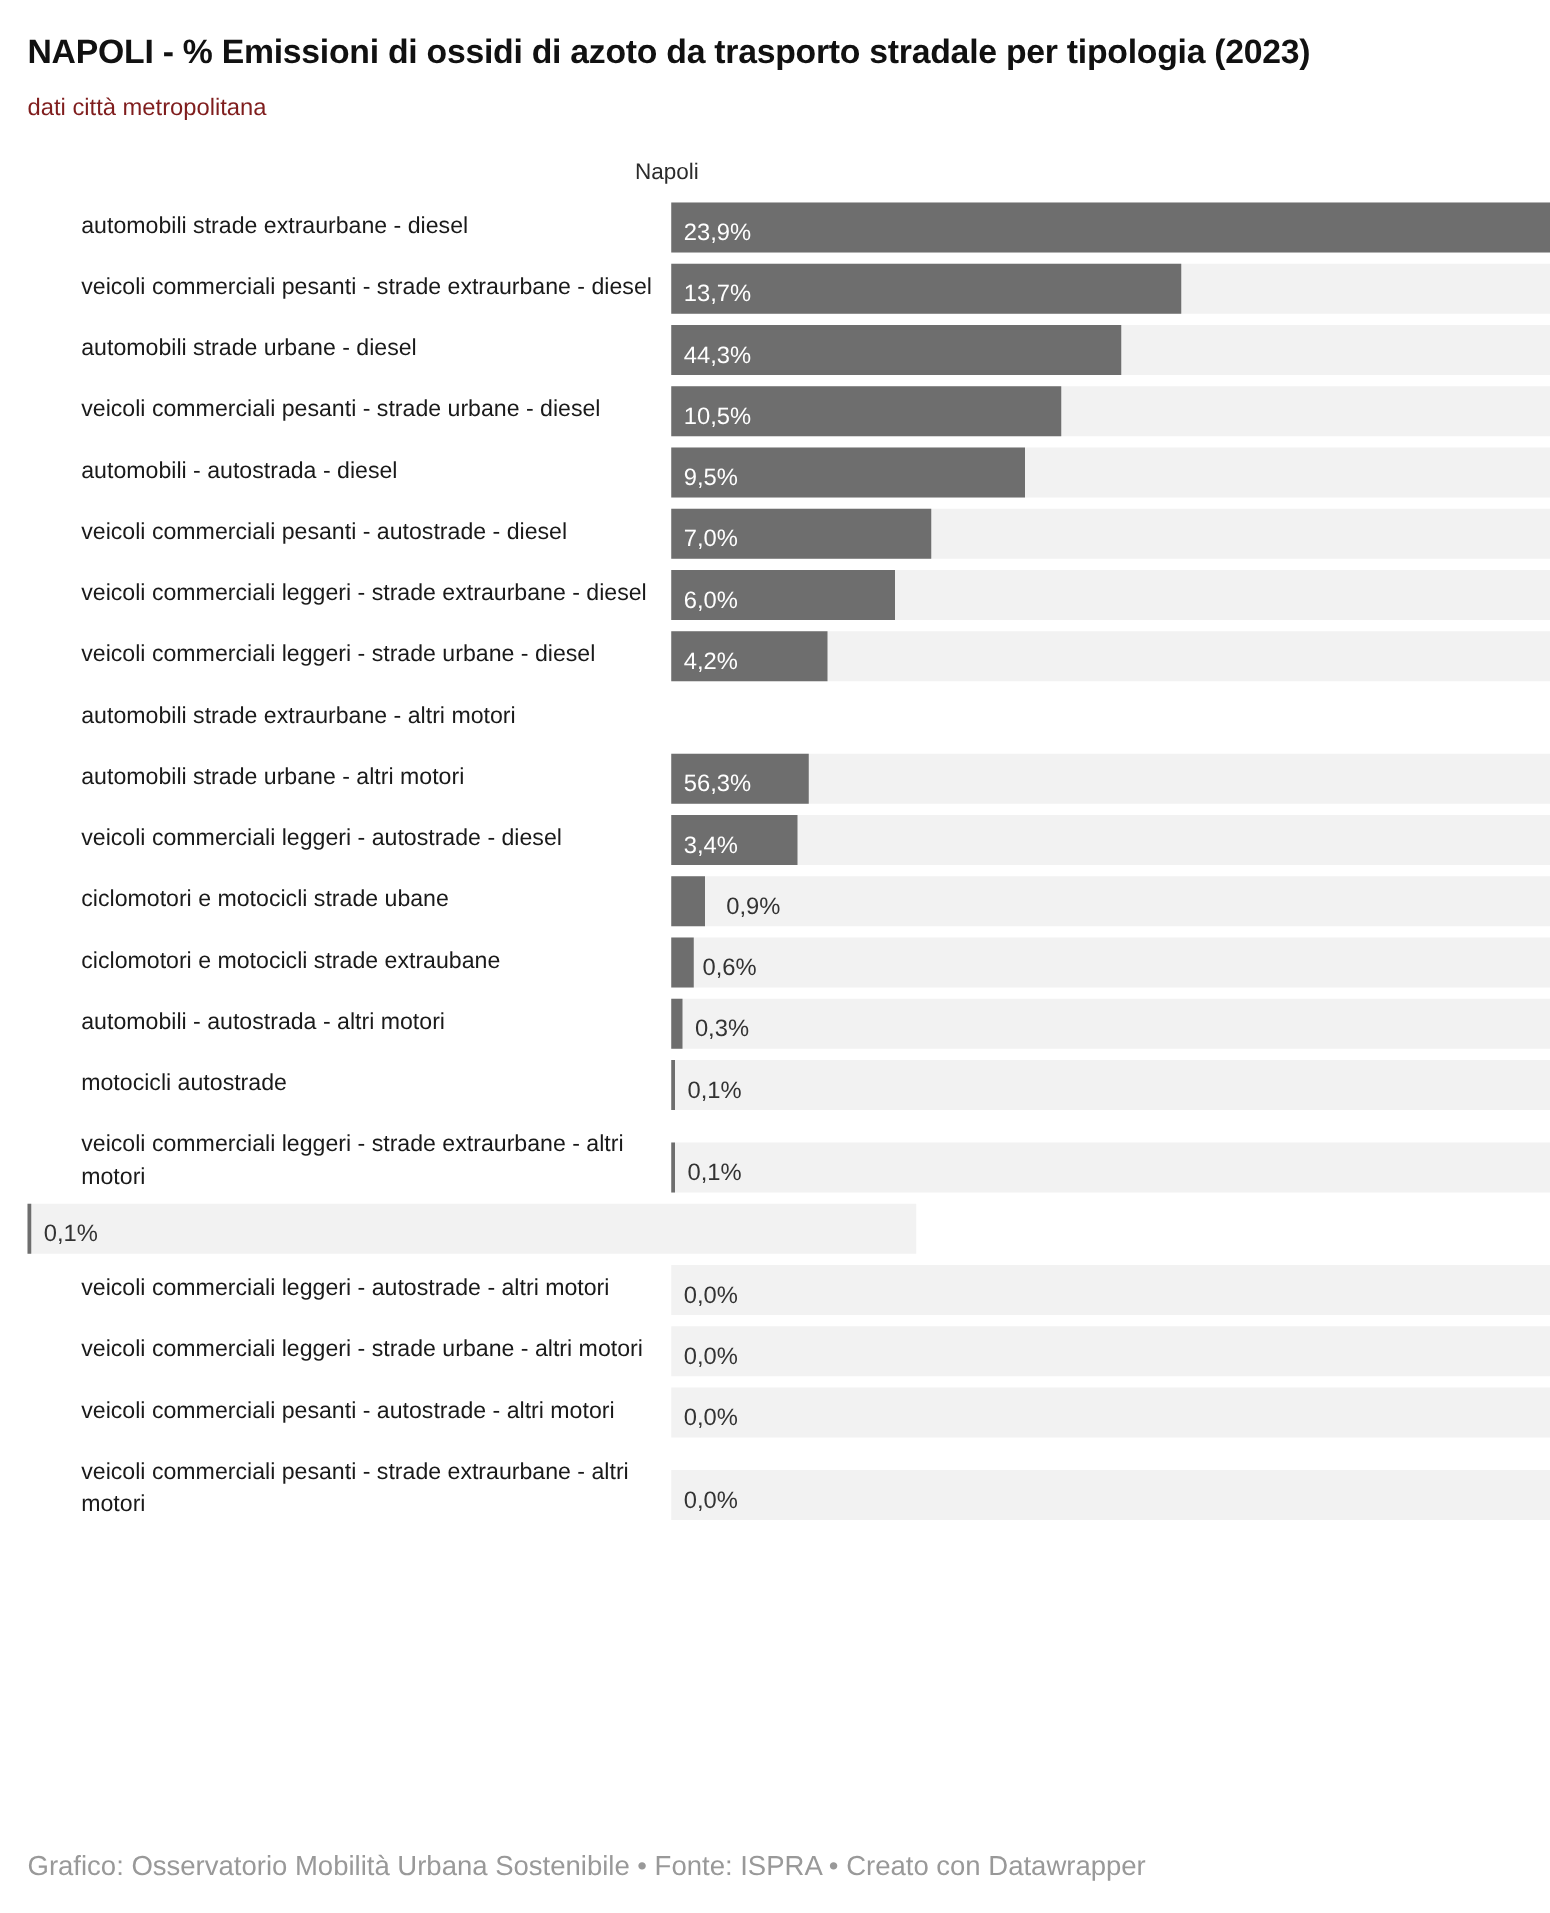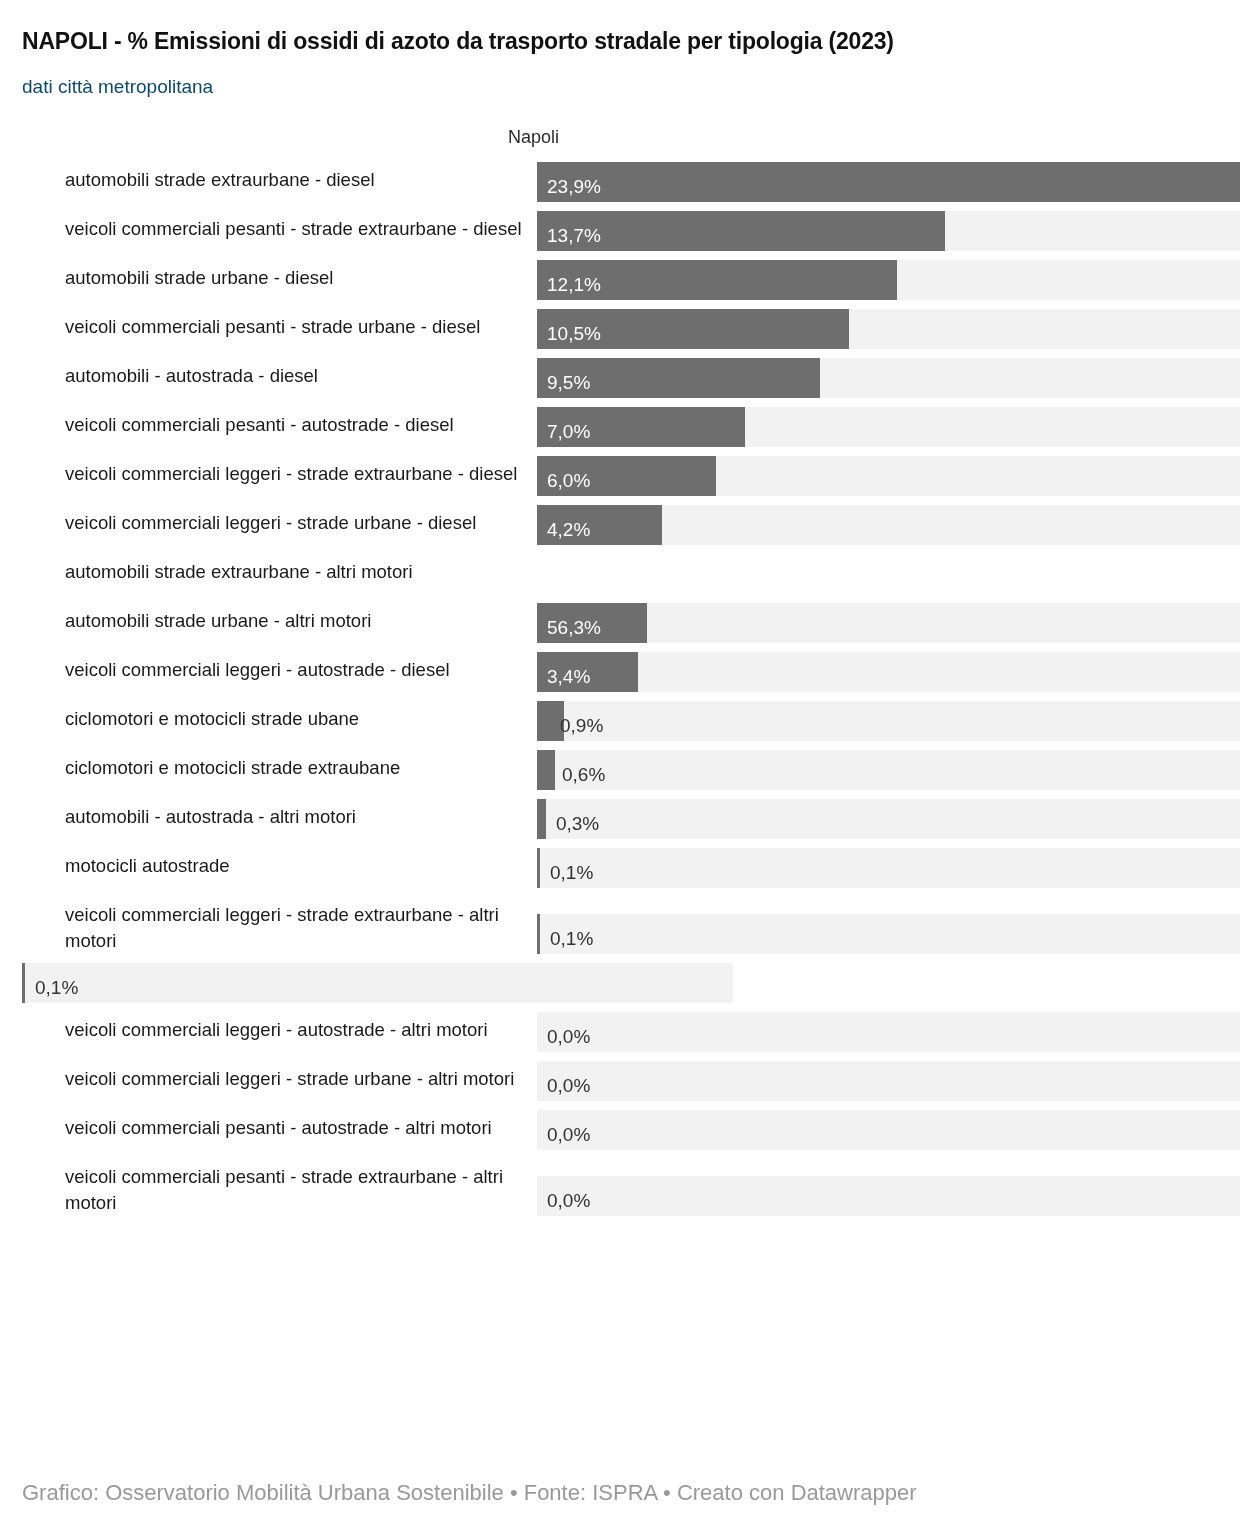--- a/index.html
+++ b/index.html
@@ -19,34 +19,34 @@
   #chart-root {
     width: 1240px;
     height: 1530px;
     box-sizing: border-box;
     padding: 0 20px 0 22px;
     position: relative;
   }
 
   
   .chart-title {
-    font-size: 23px;
+    font-size: 27px;
     line-height: 38px;
     font-weight: 700;
     letter-spacing: -0.2px;
     color: #111111;
     margin: 0;
     padding-top: 22px;
     max-width: 1210px;
   }
   .chart-subtitle {
     font-size: 19px;
     line-height: 26px;
     font-weight: 400;
-    color: #0c4a6e;
+    color: #7f1d1d;
     margin: 0;
     padding-top: 14px;
   }
 
   
   .series-header-row {
     position: relative;
     height: 34px;
     margin-top: 26px;
   }
@@ -160,21 +160,21 @@
             <div class="row-fill" style="width: 407.6px; background: rgb(110, 110, 110);"></div>
             <div class="row-value inside">13,7%</div>
           </div>
         </div>
       </div>
       <div class="bar-row">
         <div class="row-label">automobili strade urbane - diesel</div>
         <div class="row-track-wrap">
           <div class="row-track">
             <div class="row-fill" style="width: 360px; background: rgb(110, 110, 110);"></div>
-            <div class="row-value inside">12,1%</div>
+            <div class="row-value inside">44,3%</div>
           </div>
         </div>
       </div>
       <div class="bar-row">
         <div class="row-label">veicoli commerciali pesanti - strade urbane - diesel</div>
         <div class="row-track-wrap">
           <div class="row-track">
             <div class="row-fill" style="width: 312.4px; background: rgb(110, 110, 110);"></div>
             <div class="row-value inside">10,5%</div>
           </div>
@@ -235,21 +235,21 @@
             <div class="row-fill" style="width: 101.1px; background: rgb(110, 110, 110);"></div>
             <div class="row-value inside">3,4%</div>
           </div>
         </div>
       </div>
       <div class="bar-row">
         <div class="row-label">ciclomotori e motocicli strade ubane</div>
         <div class="row-track-wrap">
           <div class="row-track">
             <div class="row-fill" style="width: 26.8px; background: rgb(110, 110, 110);"></div>
-            <div class="row-value outside" style="left: 23px;">0,9%</div>
+            <div class="row-value outside" style="left: 44px;">0,9%</div>
           </div>
         </div>
       </div>
       <div class="bar-row">
         <div class="row-label">ciclomotori e motocicli strade extraubane</div>
         <div class="row-track-wrap">
           <div class="row-track">
             <div class="row-fill" style="width: 17.8px; background: rgb(110, 110, 110);"></div>
             <div class="row-value outside" style="left: 25px;">0,6%</div>
           </div>

